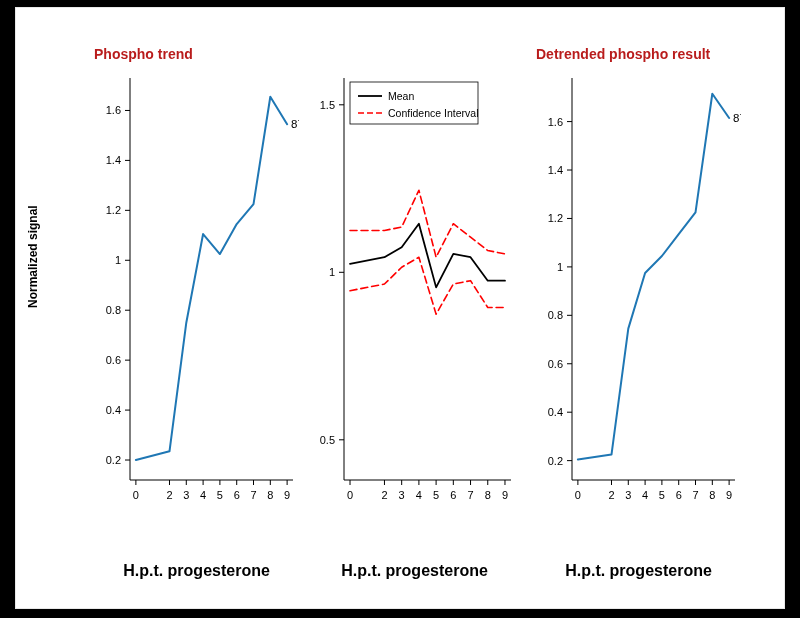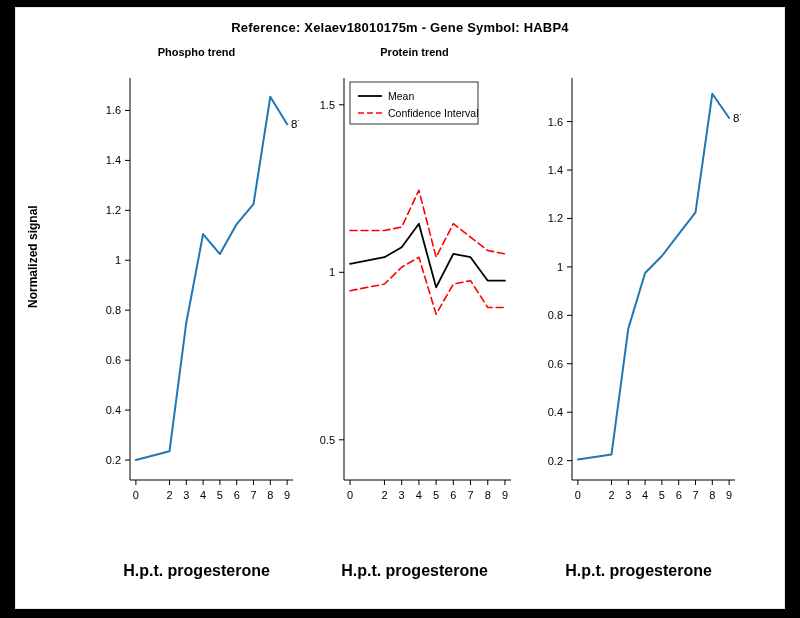--- a/index.html
+++ b/index.html
@@ -39,24 +39,24 @@
     height: 540px;
   }
   #panel1 { left: 78px;  width: 205px; }
   #panel2 { left: 296px; width: 205px; }
   #panel3 { left: 520px; width: 205px; }
 
   .panel-title {
     position: absolute;
     top: 0;
     width: 100%;
-    text-align: center;
-    font-size: 11px;
-    font-weight: bold;
-    color: #000000;
+    text-align: left;
+    font-size: 14px;
+    font-weight: bold;
+    color: #b91c1c;
   }
   .plotbox {
     position: absolute;
     left: 0;
     top: 24px;
     width: 100%;
     height: 470px;
   }
   .plotbox svg {
     display: block;
@@ -100,21 +100,20 @@
     font-family: "Liberation Sans", sans-serif;
     font-size: 10.5px;
     fill: #000;
   }
 </style>
 </head>
 <body>
 
 <div id="figure">
 
-  <div id="suptitle">Reference:  Xelaev18010175m - Gene Symbol:  HABP4</div>
 
   <div id="ylabel">Normalized signal</div>
 
   <div class="panel" id="panel1">
     <div class="panel-title">Phospho trend</div>
     <div class="plotbox">
       <svg id="svg1" width="205" height="470" viewBox="0 0 205 470">
           <line x1="36" y1="8" x2="36" y2="410" stroke="#000" stroke-width="1"></line>
           <line x1="36" y1="410" x2="199" y2="410" stroke="#000" stroke-width="1"></line>
           <line x1="41.881443298969074" y1="410" x2="41.881443298969074" y2="415" stroke="#000" stroke-width="1"></line>
@@ -152,21 +151,20 @@
           <line x1="36" y1="40.45962732919253" x2="31" y2="40.45962732919253" stroke="#000" stroke-width="1"></line>
           <text x="27" y="44.45962732919253" text-anchor="end" class="tick-text">1.6</text>
           <polyline points="41.881443298969074,390.0248447204969 75.48969072164948,381.2857142857143 92.2938144329897,252.69565217391303 109.0979381443299,164.055900621118 125.90206185567011,184.0310559006211 142.70618556701032,154.06832298136644 159.51030927835052,134.09316770186336 176.31443298969074,26.726708074534088 193.11855670103094,54.19254658385097" fill="none" stroke="#1f77b4" stroke-width="2" stroke-linejoin="round" stroke-linecap="round"></polyline>
           <text x="197.11855670103094" y="58.19254658385097" class="endlabel">87</text>
         </svg>
     </div>
     <div class="xlabel">H.p.t. progesterone</div>
   </div>
 
   <div class="panel" id="panel2">
-    <div class="panel-title">Protein trend</div>
     <div class="plotbox">
       <svg id="svg2" width="205" height="470" viewBox="0 0 205 470">
           <line x1="32" y1="8" x2="32" y2="410" stroke="#000" stroke-width="1"></line>
           <line x1="32" y1="410" x2="199" y2="410" stroke="#000" stroke-width="1"></line>
           <line x1="38.02577319587629" y1="410" x2="38.02577319587629" y2="415" stroke="#000" stroke-width="1"></line>
           <text x="38.02577319587629" y="429" text-anchor="middle" class="tick-text">0</text>
           <line x1="72.45876288659795" y1="410" x2="72.45876288659795" y2="415" stroke="#000" stroke-width="1"></line>
           <text x="72.45876288659795" y="429" text-anchor="middle" class="tick-text">2</text>
           <line x1="89.67525773195877" y1="410" x2="89.67525773195877" y2="415" stroke="#000" stroke-width="1"></line>
           <text x="89.67525773195877" y="429" text-anchor="middle" class="tick-text">3</text>
@@ -195,20 +193,21 @@
           <line x1="46" y1="26" x2="70" y2="26" stroke="#000000" stroke-width="1.8"></line>
           <text x="76" y="30" class="legend-text">Mean</text>
           <line x1="46" y1="43" x2="70" y2="43" stroke="#ff0000" stroke-width="1.6" stroke-dasharray="6,3"></line>
           <text x="76" y="47" class="legend-text">Confidence Interval</text>
         </svg>
     </div>
     <div class="xlabel">H.p.t. progesterone</div>
   </div>
 
   <div class="panel" id="panel3">
+    <div class="panel-title">Detrended phospho result</div>
     <div class="plotbox">
       <svg id="svg3" width="205" height="470" viewBox="0 0 205 470">
           <line x1="36" y1="8" x2="36" y2="410" stroke="#000" stroke-width="1"></line>
           <line x1="36" y1="410" x2="199" y2="410" stroke="#000" stroke-width="1"></line>
           <line x1="41.881443298969074" y1="410" x2="41.881443298969074" y2="415" stroke="#000" stroke-width="1"></line>
           <text x="41.881443298969074" y="429" text-anchor="middle" class="tick-text">0</text>
           <line x1="75.48969072164948" y1="410" x2="75.48969072164948" y2="415" stroke="#000" stroke-width="1"></line>
           <text x="75.48969072164948" y="429" text-anchor="middle" class="tick-text">2</text>
           <line x1="92.2938144329897" y1="410" x2="92.2938144329897" y2="415" stroke="#000" stroke-width="1"></line>
           <text x="92.2938144329897" y="429" text-anchor="middle" class="tick-text">3</text>

